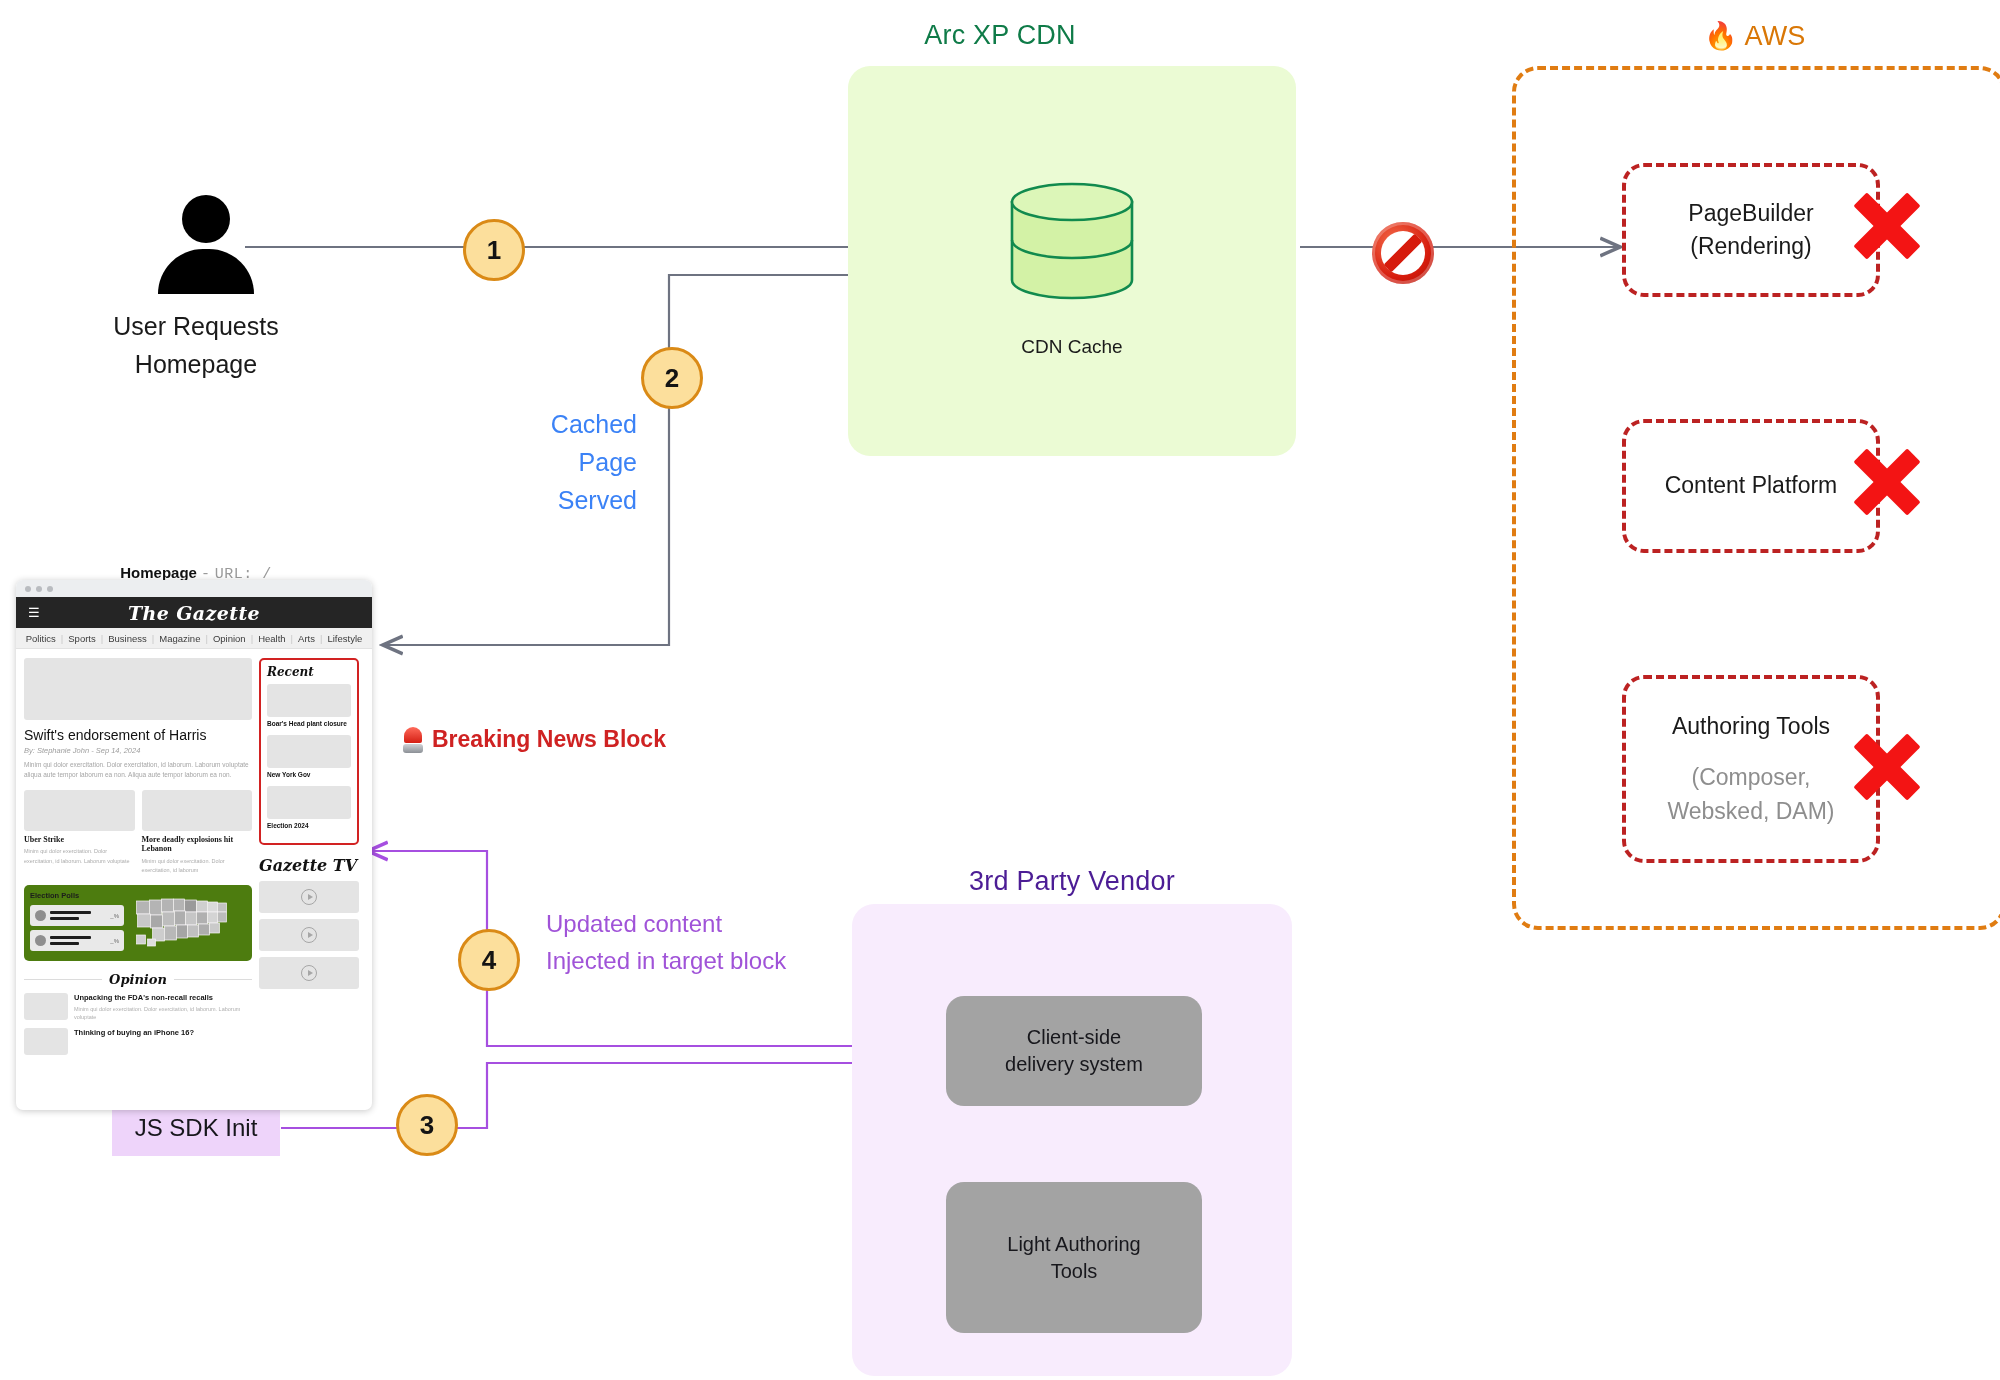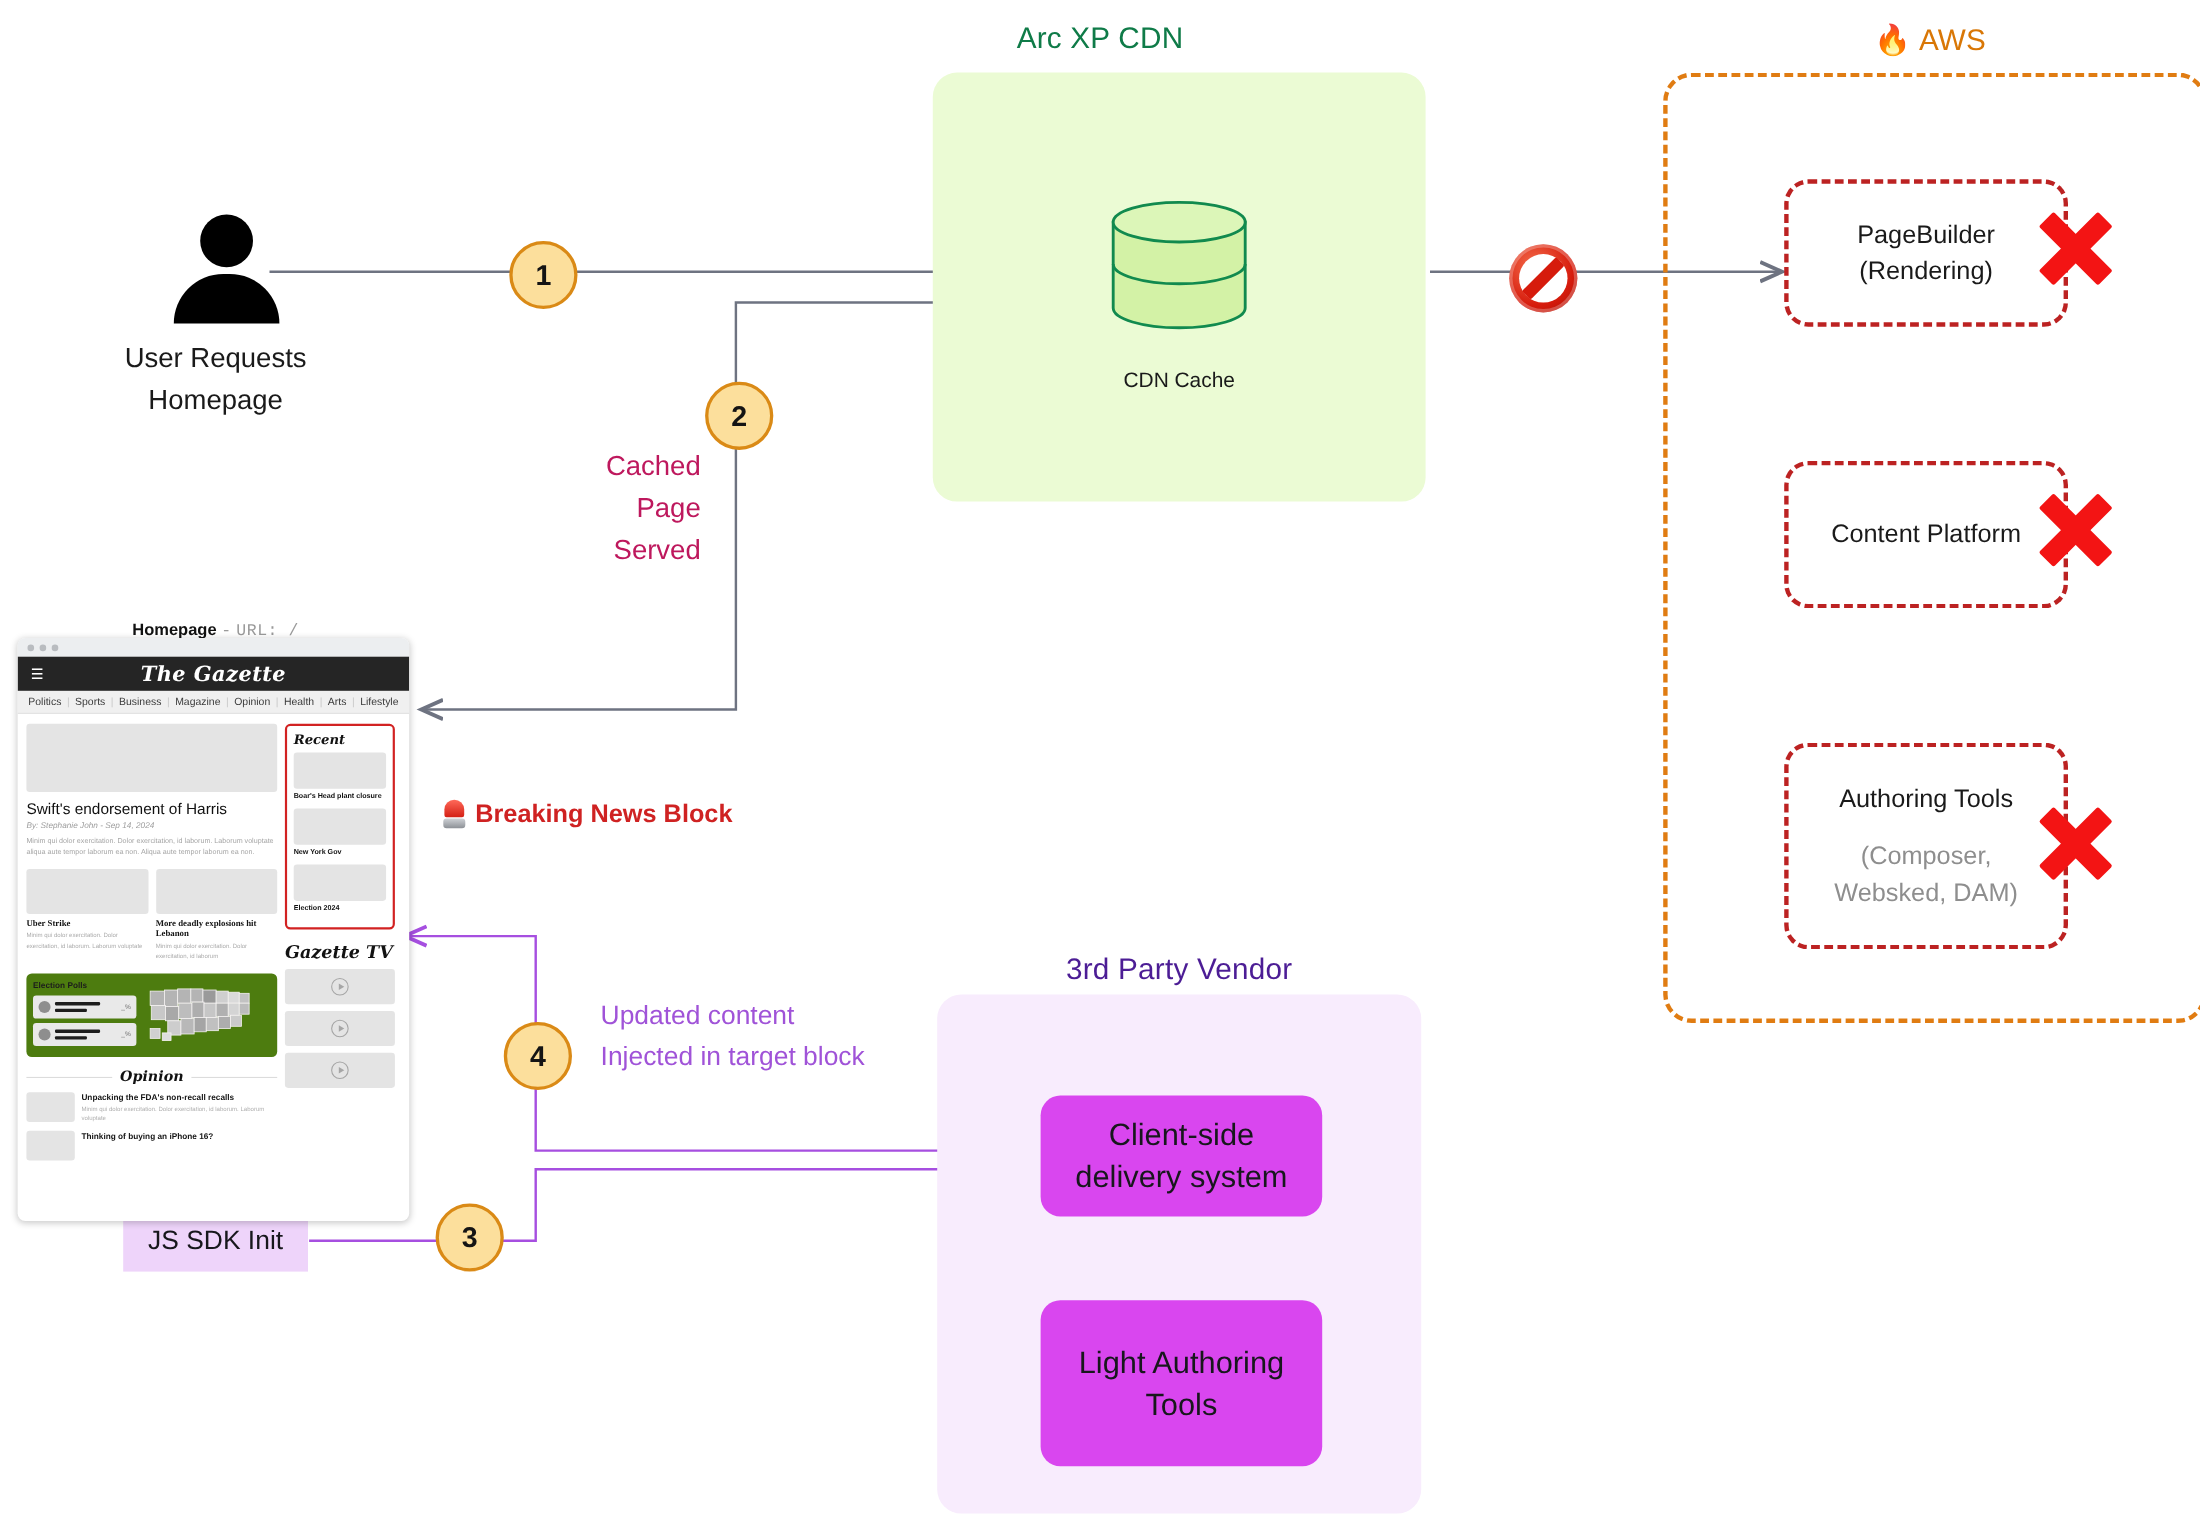--- a/index.html
+++ b/index.html
@@ -31,22 +31,22 @@
   
   .xmark{width:84px;height:84px;}
   .xmark span{position:absolute;left:50%;top:50%;width:76px;height:19px;background:#f31414;border-radius:2px;}
   .xmark span:first-child{transform:translate(-50%,-50%) rotate(45deg);}
   .xmark span:last-child{transform:translate(-50%,-50%) rotate(-45deg);}
   #x-0{left:1845px;top:184px;}
   #x-1{left:1845px;top:440px;}
   #x-2{left:1845px;top:725px;}
 
   
-  .vendor-box{background:#d946ef;border-radius:18px;display:flex;align-items:center;
-              justify-content:center;text-align:center;font-size:28px;line-height:1.35;color:#17171c;}
+  .vendor-box{background:#a3a3a3;border-radius:18px;display:flex;align-items:center;
+              justify-content:center;text-align:center;font-size:20px;line-height:1.35;color:#17171c;}
   #vendor-box-0{left:946px;top:996px;width:256px;height:110px;}
   #vendor-box-1{left:946px;top:1182px;width:256px;height:151px;}
 
   
   #user-icon{left:158px;top:195px;width:96px;height:96px;}
   #user-icon .head{position:absolute;left:24px;top:0;width:48px;height:48px;border-radius:50%;background:#000;}
   #user-icon .body{position:absolute;left:0;top:54px;width:96px;height:45px;background:#000;
                    border-radius:48px 48px 0 0;}
   #user-label{left:196px;top:308px;transform:translateX(-50%);text-align:center;
               font-size:25px;line-height:1.5;white-space:nowrap;}
@@ -54,21 +54,21 @@
   
   .step{width:56px;height:56px;border-radius:50%;background:#fcdf9c;border:3px solid #da8a16;
         display:flex;align-items:center;justify-content:center;font-size:26px;font-weight:bold;color:#141414;}
   #step-1{left:463px;top:219px;}
   #step-2{left:641px;top:347px;}
   #step-3{left:396px;top:1094px;}
   #step-4{left:458px;top:929px;}
 
   
   #cached-label{left:637px;top:405px;text-align:right;transform:translateX(-100%);
-                color:#be185d;font-size:25px;line-height:1.52;}
+                color:#3b82f6;font-size:25px;line-height:1.52;}
   #injected-label{left:546px;top:905px;color:#a053d8;font-size:24px;line-height:1.55;white-space:nowrap;}
 
   
   #cdn-cache{left:1008px;top:182px;width:128px;height:118px;}
   #cdn-cache-label{left:1072px;top:336px;transform:translateX(-50%);font-size:19px;white-space:nowrap;}
 
   
   #no-entry{left:1372px;top:222px;width:62px;height:62px;border-radius:50%;
             background:radial-gradient(circle at 36% 32%,#f46b4a,#d61b0c 62%,#a81105);
             box-shadow:inset 0 0 0 3px rgba(255,255,255,.25);}

